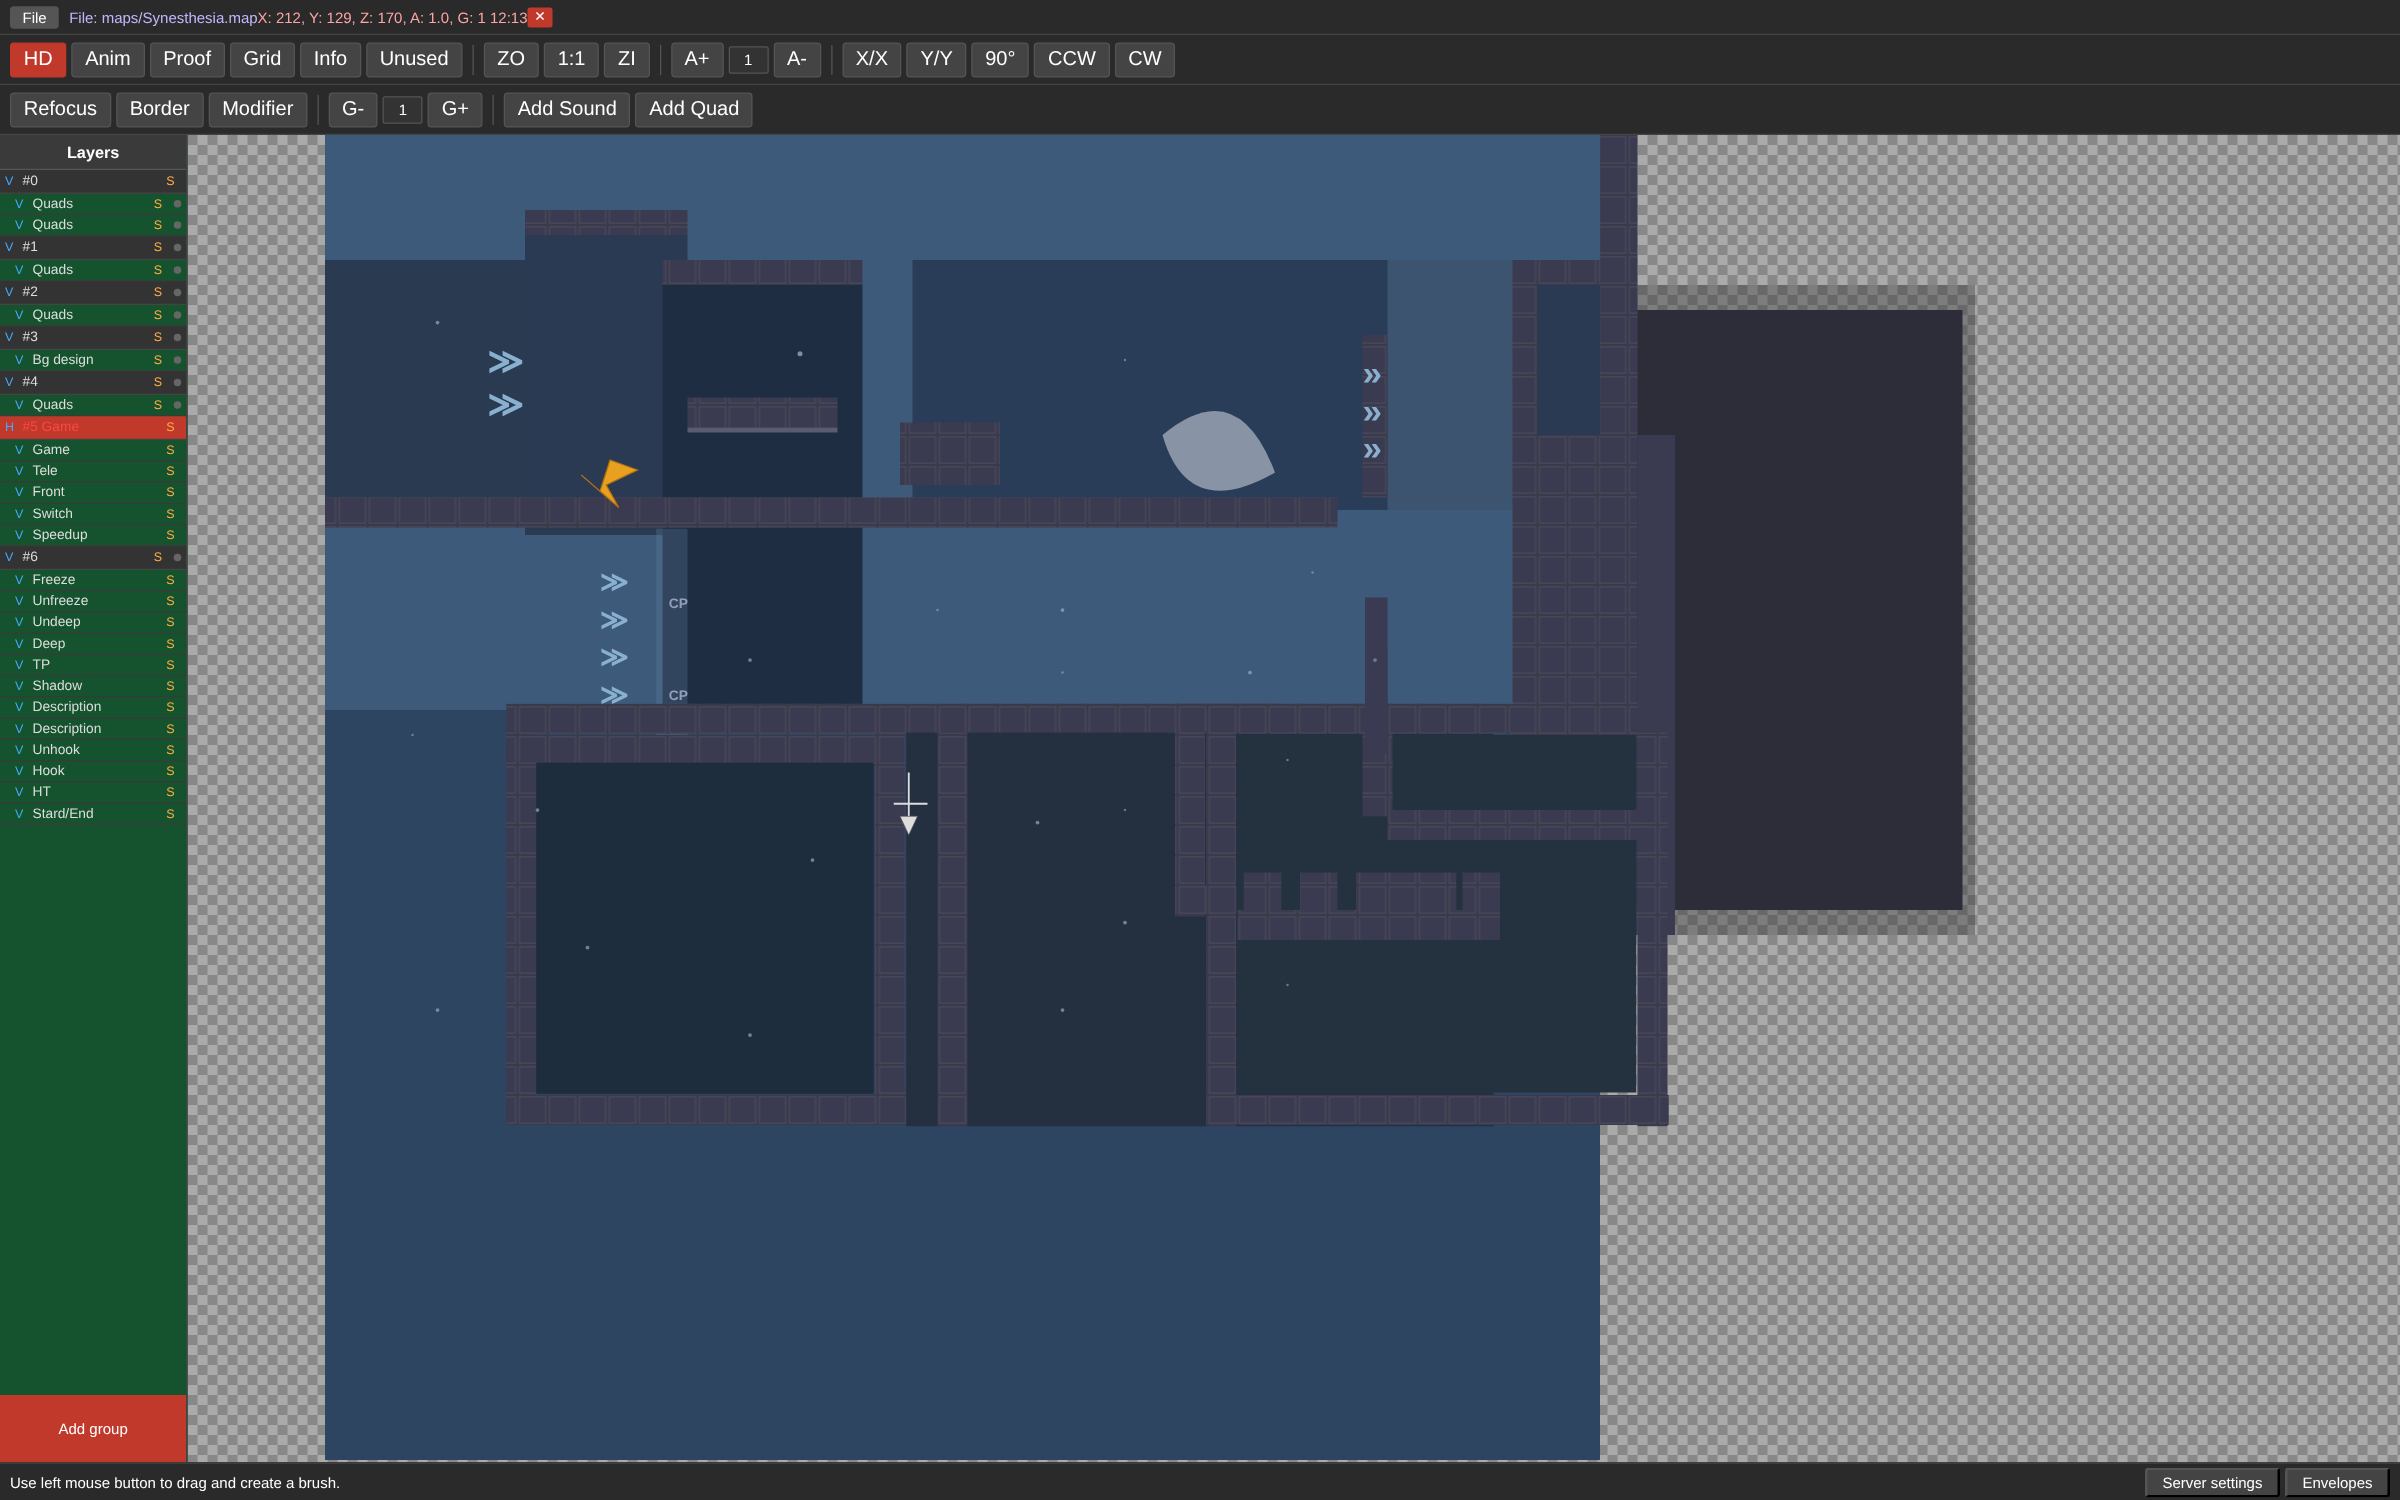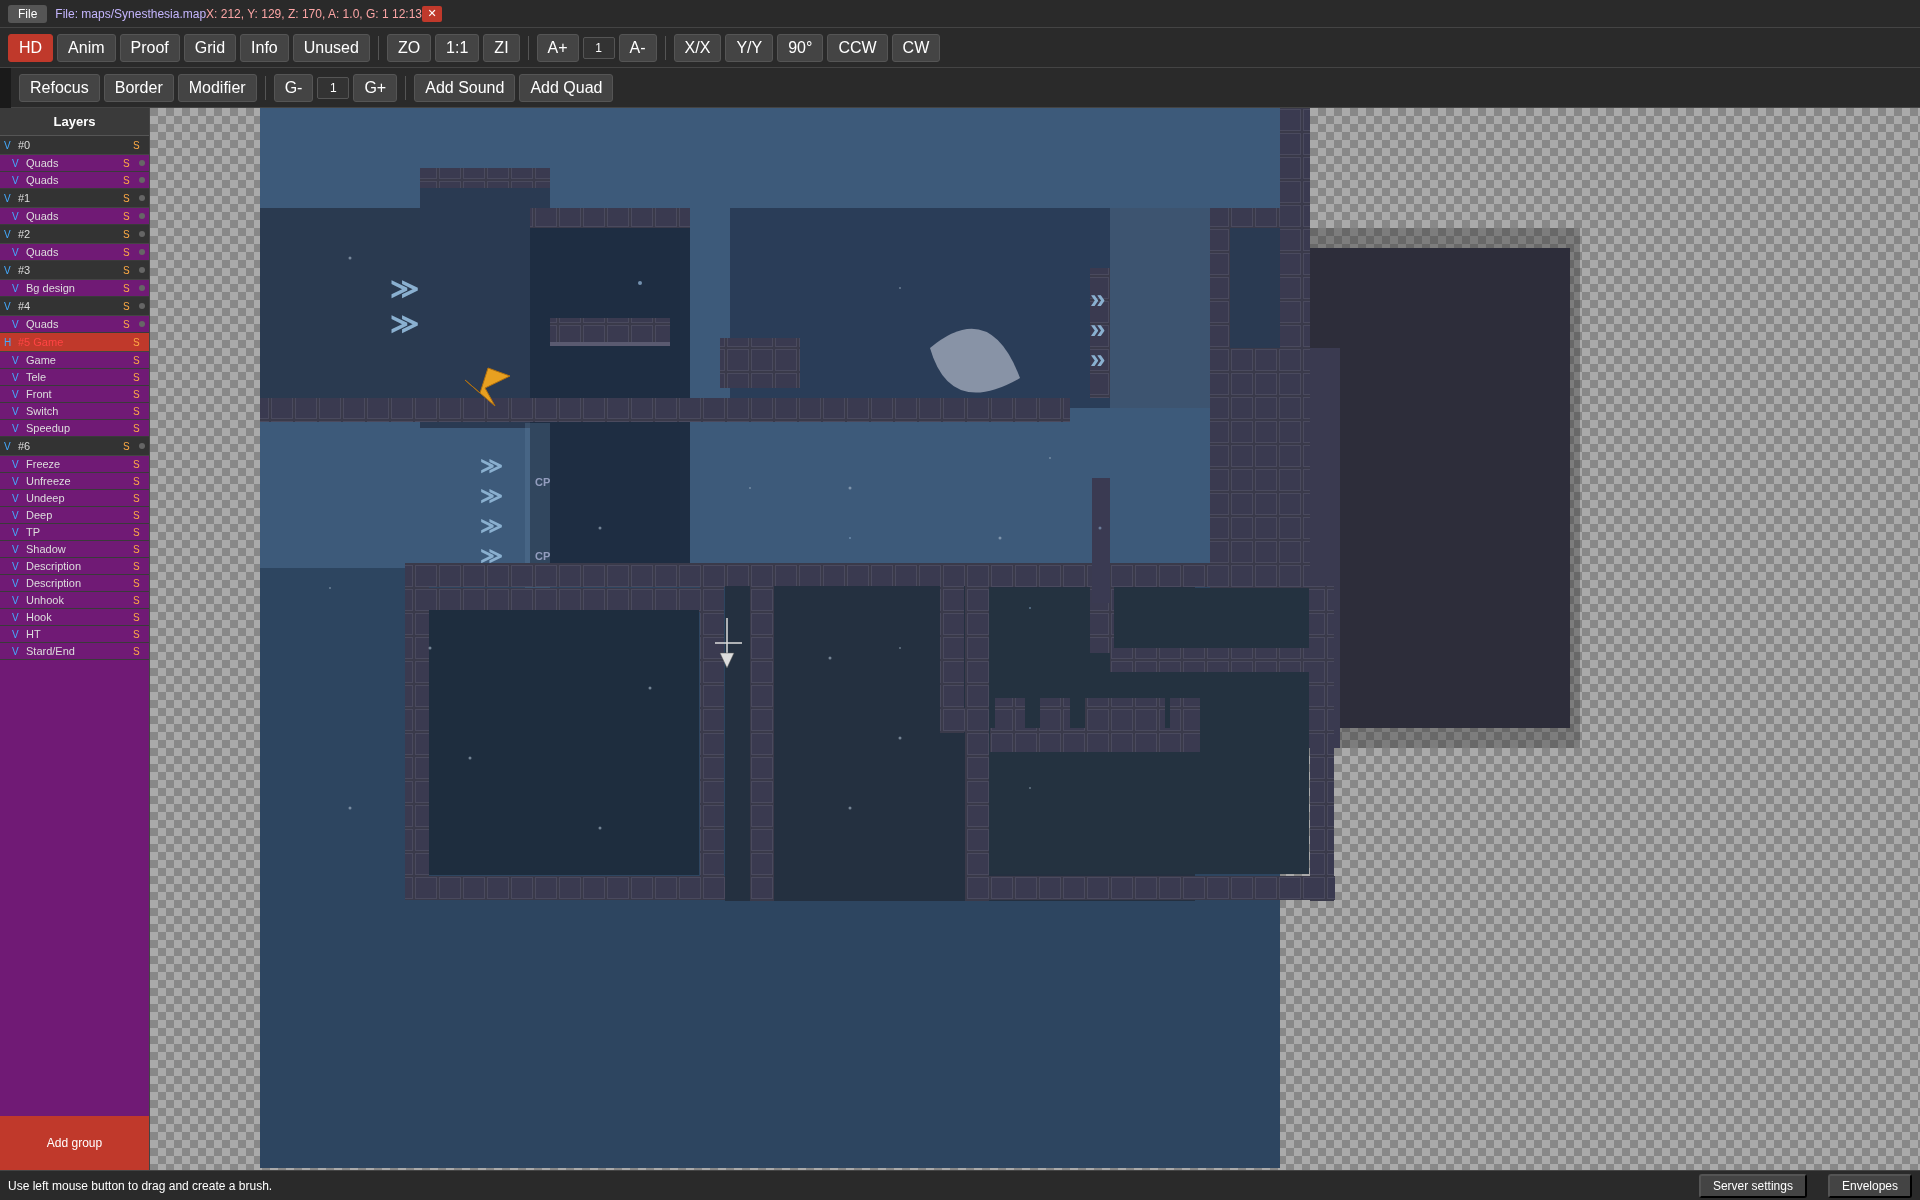--- a/index.html
+++ b/index.html
@@ -33,29 +33,29 @@
     .tb-btn {
       padding: 4px 10px; border-radius: 3px; cursor: pointer; font-size: 16px;
       background: #444; color: #fff; border: 1px solid #555; white-space: nowrap;
     }
     .tb-btn.active { background: #c0392b; border-color: #c0392b; }
     .tb-divider { width: 1px; height: 24px; background: #555; margin: 0 4px; }
     .tb-num { background: #333; border: 1px solid #555; color: #fff; width: 32px; text-align: center; padding: 3px 4px; border-radius: 2px; }
 
     
     #toolbar2 {
-      position: absolute; top: 68px; left: 11px; right: 0; height: 40px;
+      position: absolute; top: 68px; left: 0; right: 0; height: 40px;
       background: #2a2a2a; display: flex; align-items: center;
       padding: 0 8px; gap: 4px; border-bottom: 1px solid #444;
     }
 
     
     #sidebar {
       position: absolute; top: 108px; left: 0; width: 150px; bottom: 30px;
-      background: #701a75; border-right: 1px solid #444; overflow-y: auto;
+      background: #14532d; border-right: 1px solid #444; overflow-y: auto;
       display: flex; flex-direction: column;
     }
     #layers-header {
       background: #3a3a3a; padding: 6px 8px; font-size: 13px; font-weight: bold;
       border-bottom: 1px solid #555; text-align: center;
     }
     .layer-group-header {
       display: flex; align-items: center; padding: 3px 4px;
       background: #333; border-bottom: 1px solid #444; cursor: pointer;
       gap: 2px; font-size: 11px;
@@ -83,21 +83,21 @@
     }
 
     
     #statusbar {
       position: absolute; bottom: 0; left: 0; right: 0; height: 30px;
       background: #2a2a2a; border-top: 1px solid #444;
       display: flex; align-items: center; justify-content: space-between;
       padding: 0 8px;
     }
     #statusbar-left { color: #ffffff; font-size: 12px; }
-    #statusbar-right { display: flex; gap: 21px; }
+    #statusbar-right { display: flex; gap: 4px; }
     .status-btn {
       background: #444; padding: 3px 12px; border-radius: 3px; cursor: pointer;
       font-size: 12px; color: #fff;
     }
 
     
     #map-svg { position: absolute; top: 0; left: 0; width: 100%; height: 100%; }
   </style>
 </head>
 <body>

